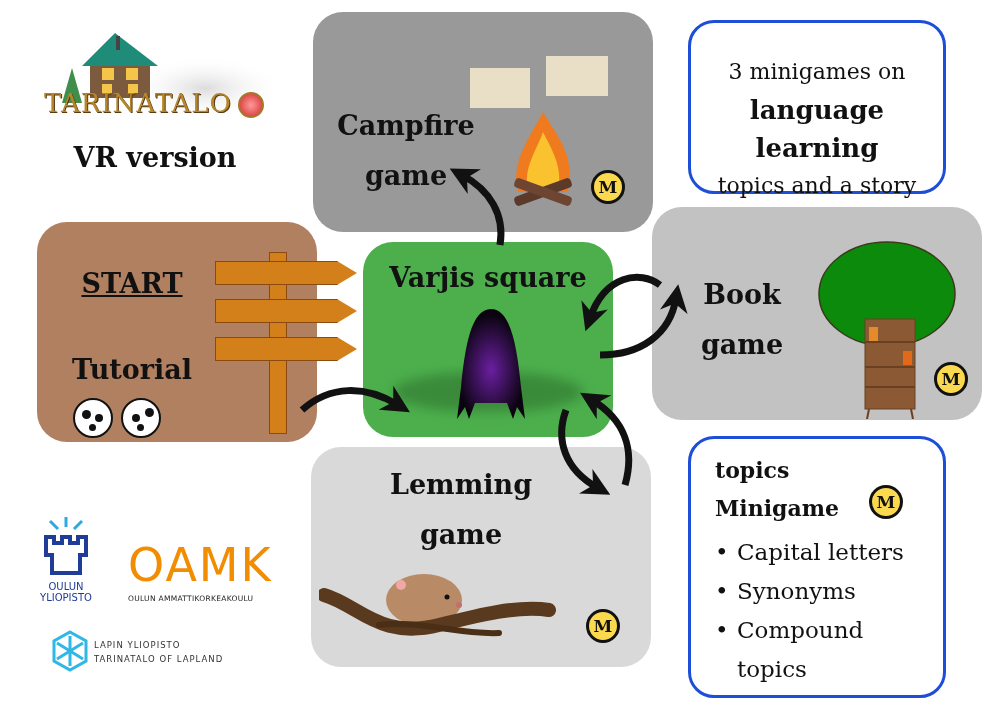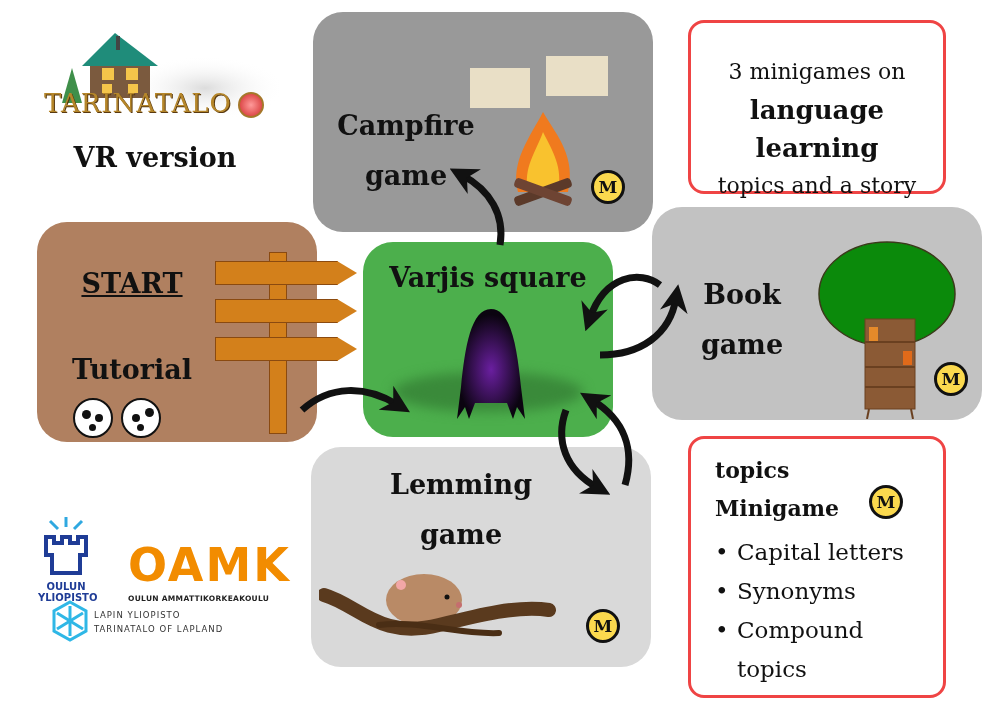--- a/index.html
+++ b/index.html
@@ -2,28 +2,28 @@
 <html><head>
 <meta charset="utf-8">
 <style>
   html, body { margin:0; padding:0; background:#ffffff; }
   body { width:1000px; height:707px; position:relative; overflow:hidden; font-family:"DejaVu Serif", serif; }
   .abs { position:absolute; }
   .panel { position:absolute; border-radius:30px; }
   .title { font-family:"DejaVu Serif", serif; font-weight:bold; color:#111; position:absolute; text-align:center; }
   .mbadge { position:absolute; width:34px; height:34px; border-radius:50%; background:#fbd94e; border:3px solid #111; box-sizing:border-box;
             display:flex; align-items:center; justify-content:center; font-family:"DejaVu Serif", serif; font-weight:bold; font-size:17px; color:#111; }
-  .textbox { position:absolute; border:3px solid #ef4444; border-radius:16px; background:#fff; box-sizing:border-box; }
+  .textbox { position:absolute; border:3px solid #1d4ed8; border-radius:26px; background:#fff; box-sizing:border-box; }
   .plain { font-family:"DejaVu Serif", serif; color:#111; }
   .dot { position:absolute; background:#111; border-radius:50%; }
   .die { position:absolute; width:40px; height:40px; border-radius:50%; background:#fff; border:2px solid #111; box-sizing:border-box; }
   .sign { position:absolute; height:24px; background:#d3801b; border:1px solid #8a4a10; box-sizing:border-box; }
   .sign::after { content:""; position:absolute; right:-20px; top:-1px; border-left:20px solid #d3801b; border-top:12px solid transparent; border-bottom:12px solid transparent; }
   .paper { position:absolute; background:#e9dfc6; }
-  .logo-text { font-family:"DejaVu Sans", sans-serif; font-weight:bold; }
+  .logo-text { font-family:"DejaVu Sans", sans-serif; font-weight:normal; }
   ul.topics { margin:0; padding:0; list-style:none; }
   ul.topics li { position:relative; padding-left:30px; font-size:23px; line-height:39px; }
   ul.topics li::before { content:"•"; position:absolute; left:8px; top:0; }
 </style>
 </head>
 <body>
 
 <div class="abs" style="left:40px;top:28px;width:240px;height:100px;">
   <svg width="240" height="100">
     <defs>
@@ -169,21 +169,21 @@
   </svg>
   <div class="logo-text" style="font-size:10px;color:#1f3c96;text-align:center;width:56px;">OULUN</div>
   <div class="logo-text" style="font-size:10px;color:#1f3c96;text-align:center;width:56px;">YLIOPISTO</div>
 </div>
 
 <div class="abs" style="left:128px;top:540px;width:150px;height:70px;">
   <div class="logo-text" style="font-size:46px;line-height:50px;color:#f28c00;letter-spacing:2px;">OAMK</div>
   <div class="logo-text" style="font-size:7.5px;color:#222;margin-top:4px;letter-spacing:0.3px;">OULUN AMMATTIKORKEAKOULU</div>
 </div>
 
-<div class="abs" style="left:50px;top:600px;width:200px;height:42px;">
+<div class="abs" style="left:50px;top:630px;width:200px;height:42px;">
   <svg class="abs" style="left:0;top:0;" width="40" height="42">
     <polygon points="20,2 36,11 36,31 20,40 4,31 4,11" fill="none" stroke="#2fb7e6" stroke-width="3"></polygon>
     <line x1="20" y1="6" x2="20" y2="36" stroke="#2fb7e6" stroke-width="3"></line>
     <line x1="7" y1="13" x2="33" y2="29" stroke="#2fb7e6" stroke-width="3"></line>
     <line x1="33" y1="13" x2="7" y2="29" stroke="#2fb7e6" stroke-width="3"></line>
   </svg>
   <div class="abs logo-text" style="left:44px;top:10px;font-size:8.5px;font-weight:normal;color:#333;letter-spacing:1px;">LAPIN YLIOPISTO</div>
   <div class="abs logo-text" style="left:44px;top:24px;font-size:8.5px;font-weight:normal;color:#333;letter-spacing:1px;">TARINATALO OF LAPLAND</div>
 </div>
 

